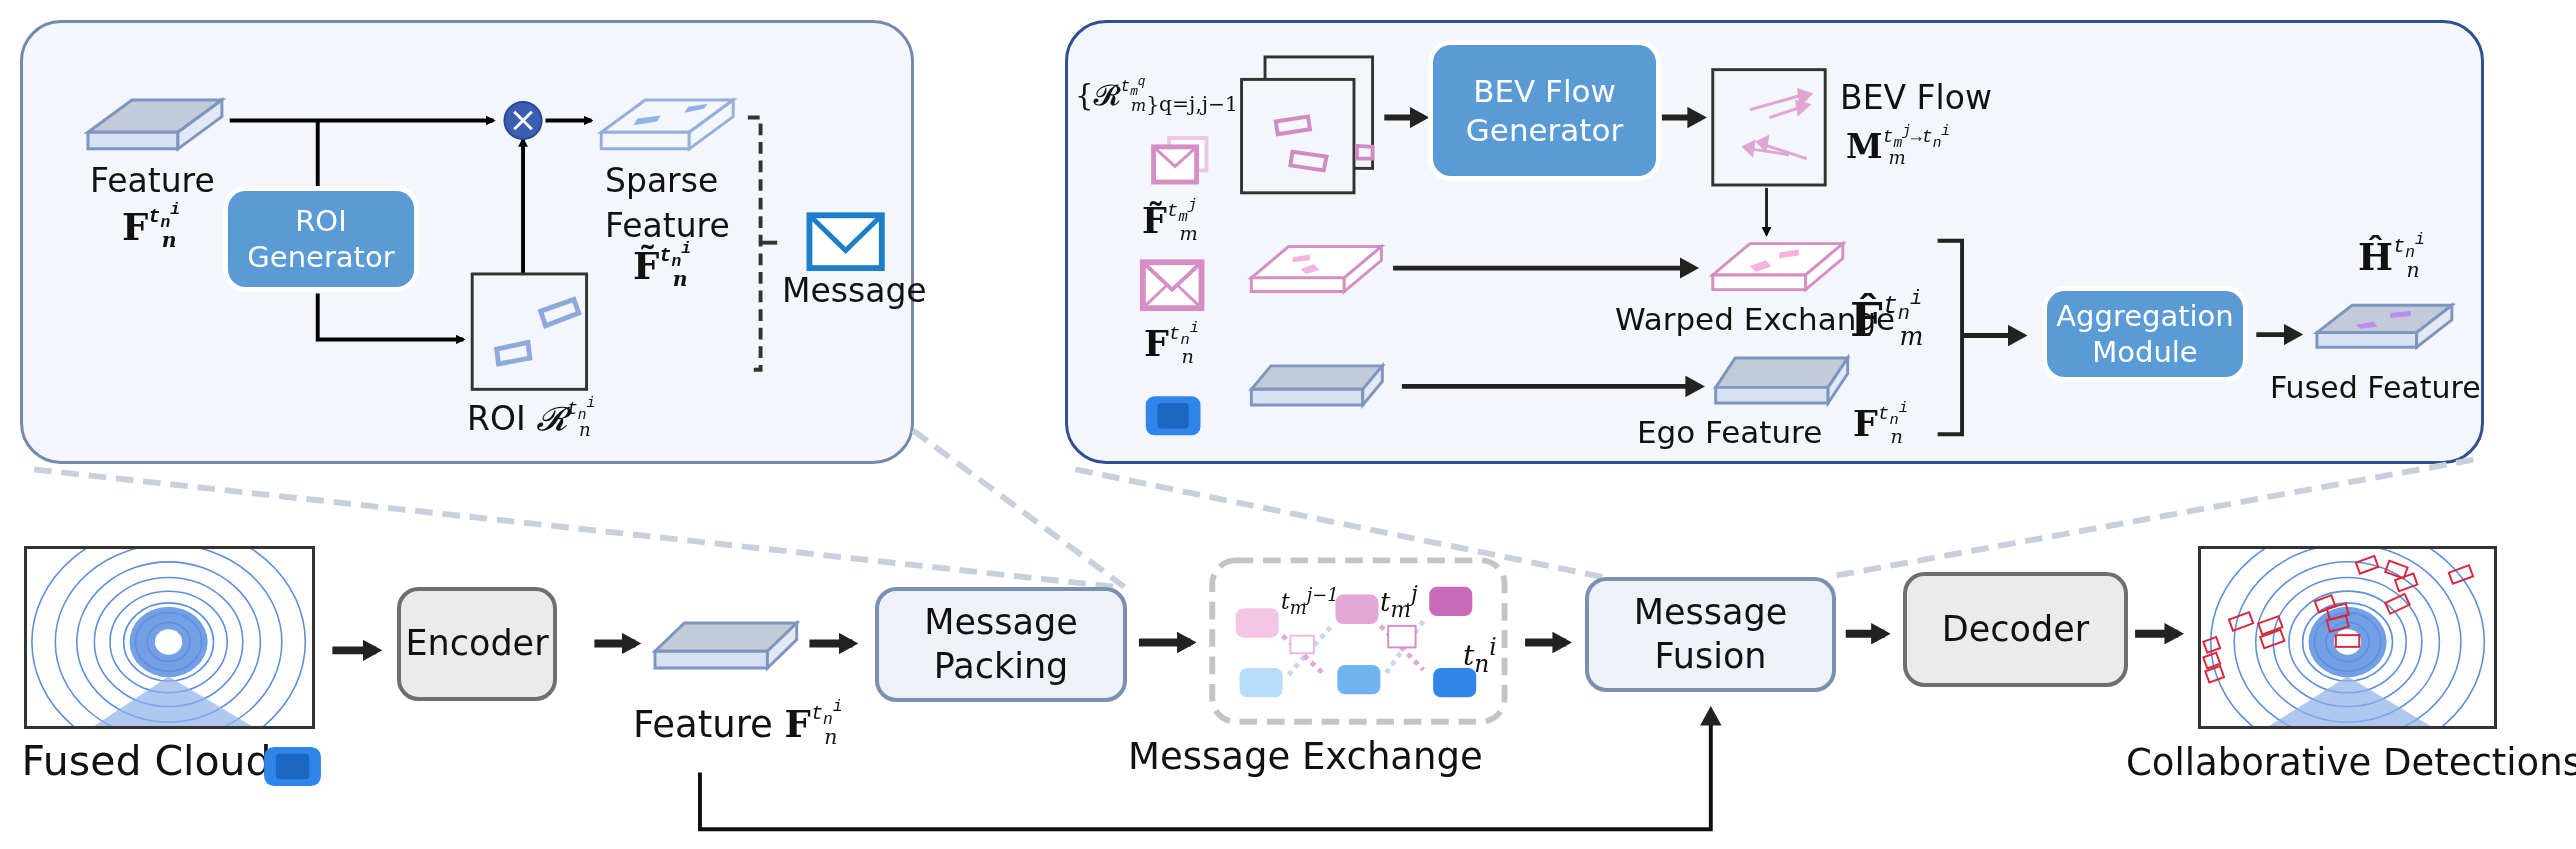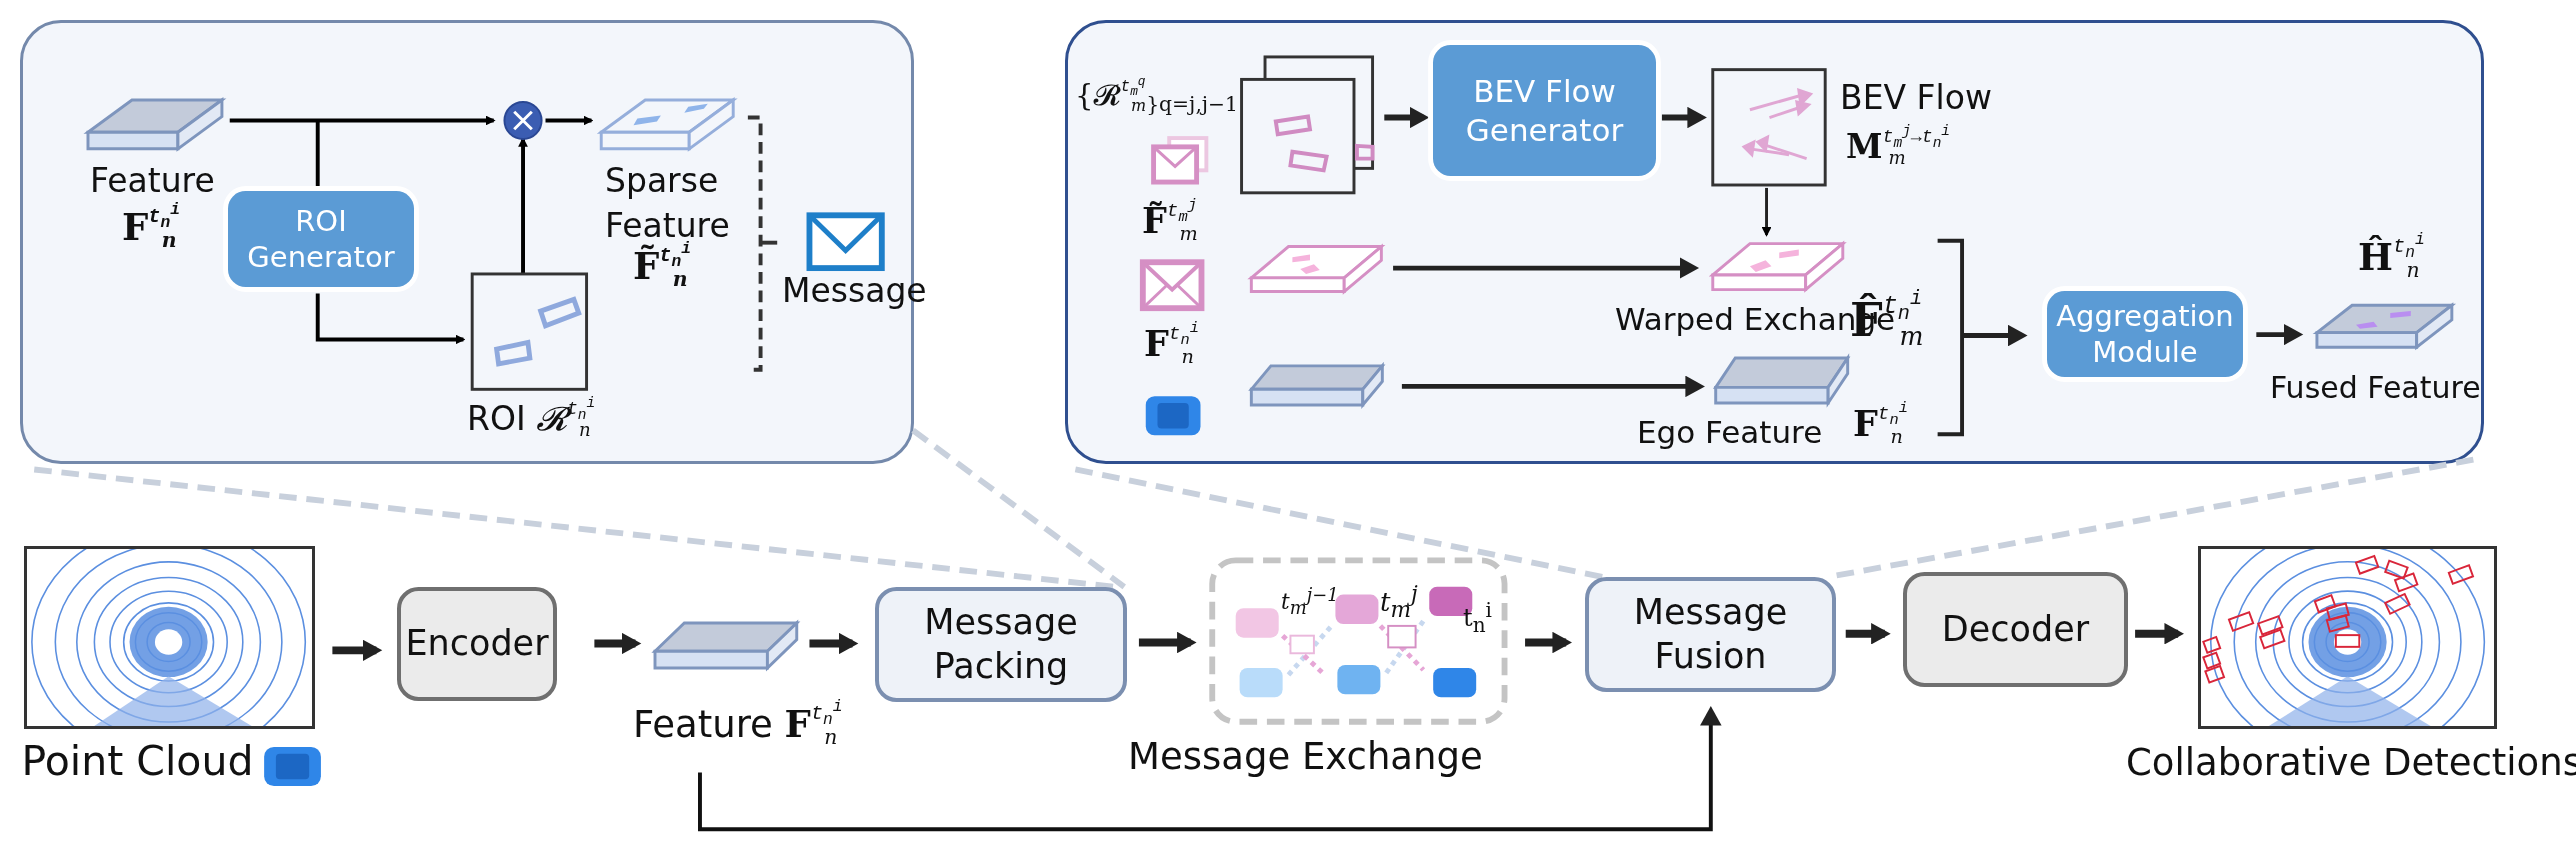--- a/index.html
+++ b/index.html
@@ -257,42 +257,42 @@
       <ellipse cx="145" cy="95" rx="76" ry="66"></ellipse>
       <ellipse cx="145" cy="95" rx="94" ry="82"></ellipse>
       <ellipse cx="145" cy="95" rx="116" ry="100"></ellipse>
       <ellipse cx="145" cy="95" rx="140" ry="120"></ellipse>
     </g>
     <ellipse cx="145" cy="95" rx="40" ry="36" fill="#5b8fe0" opacity="0.85"></ellipse>
     <ellipse cx="145" cy="95" rx="14" ry="13" fill="#fff"></ellipse>
     <polygon points="60,187 145,130 240,187" fill="#8fb1ea" opacity="0.7"></polygon>
   </svg>
 </div>
-<div class="lbl" style="left:21.5px;top:737px;font-size:41px;">Point Cloud</div>
+<div class="lbl" style="left:21.5px;top:737px;font-size:41px;">Fused Cloud</div>
 <svg style="left:262px;top:743px;" width="63" height="47" viewBox="0 0 64 48">
   <rect x="2" y="4" width="58" height="40" rx="10" fill="#2f86e8"></rect>
   <rect x="14" y="11" width="34" height="26" rx="4" fill="#1c67c4"></rect>
 </svg>
 
 <div class="gray-box" style="left:384px;top:587px;width:160px;height:114px;margin-left:13px;">
     <span>Encoder</span>
   </div>
 
 <div class="lbl" style="left:633px;top:702px;font-size:37px;"><span>Feature</span> <span class="bold-math">F</span><span class="sup math">t<sub style="font-size:0.8em">n</sub><sup style="font-size:0.8em">i</sup></span><span class="sub math">n</span></div>
 
 <div class="light-box" style="left:875px;top:587px;width:252px;height:115px;">
   <div>
       <div>Message</div>
       <div>Packing</div>
     </div>
 </div>
 
 <div class="lbl math" style="left:1281px;top:584px;font-size:21.5px;font-style:italic;">t<sub>m</sub><sup>j−1</sup></div>
 <div class="lbl math" style="left:1380px;top:581px;font-size:26px;font-style:italic;">t<sub>m</sub><sup>j</sup></div>
-<div class="lbl math" style="left:1463px;top:598px;font-size:24px;">t<sub>n</sub><sup>i</sup></div>
+<div class="lbl math" style="left:1463px;top:633px;font-size:28px;font-style:italic;">t<sub>n</sub><sup>i</sup></div>
 
 <div class="lbl" style="left:1128px;top:735px;font-size:37px;">Message Exchange</div>
 
 <div class="light-box" style="left:1585px;top:577px;width:251px;height:115px;">
   <div>
       <div>Message</div>
       <div>Fusion</div>
     </div>
 </div>
 

